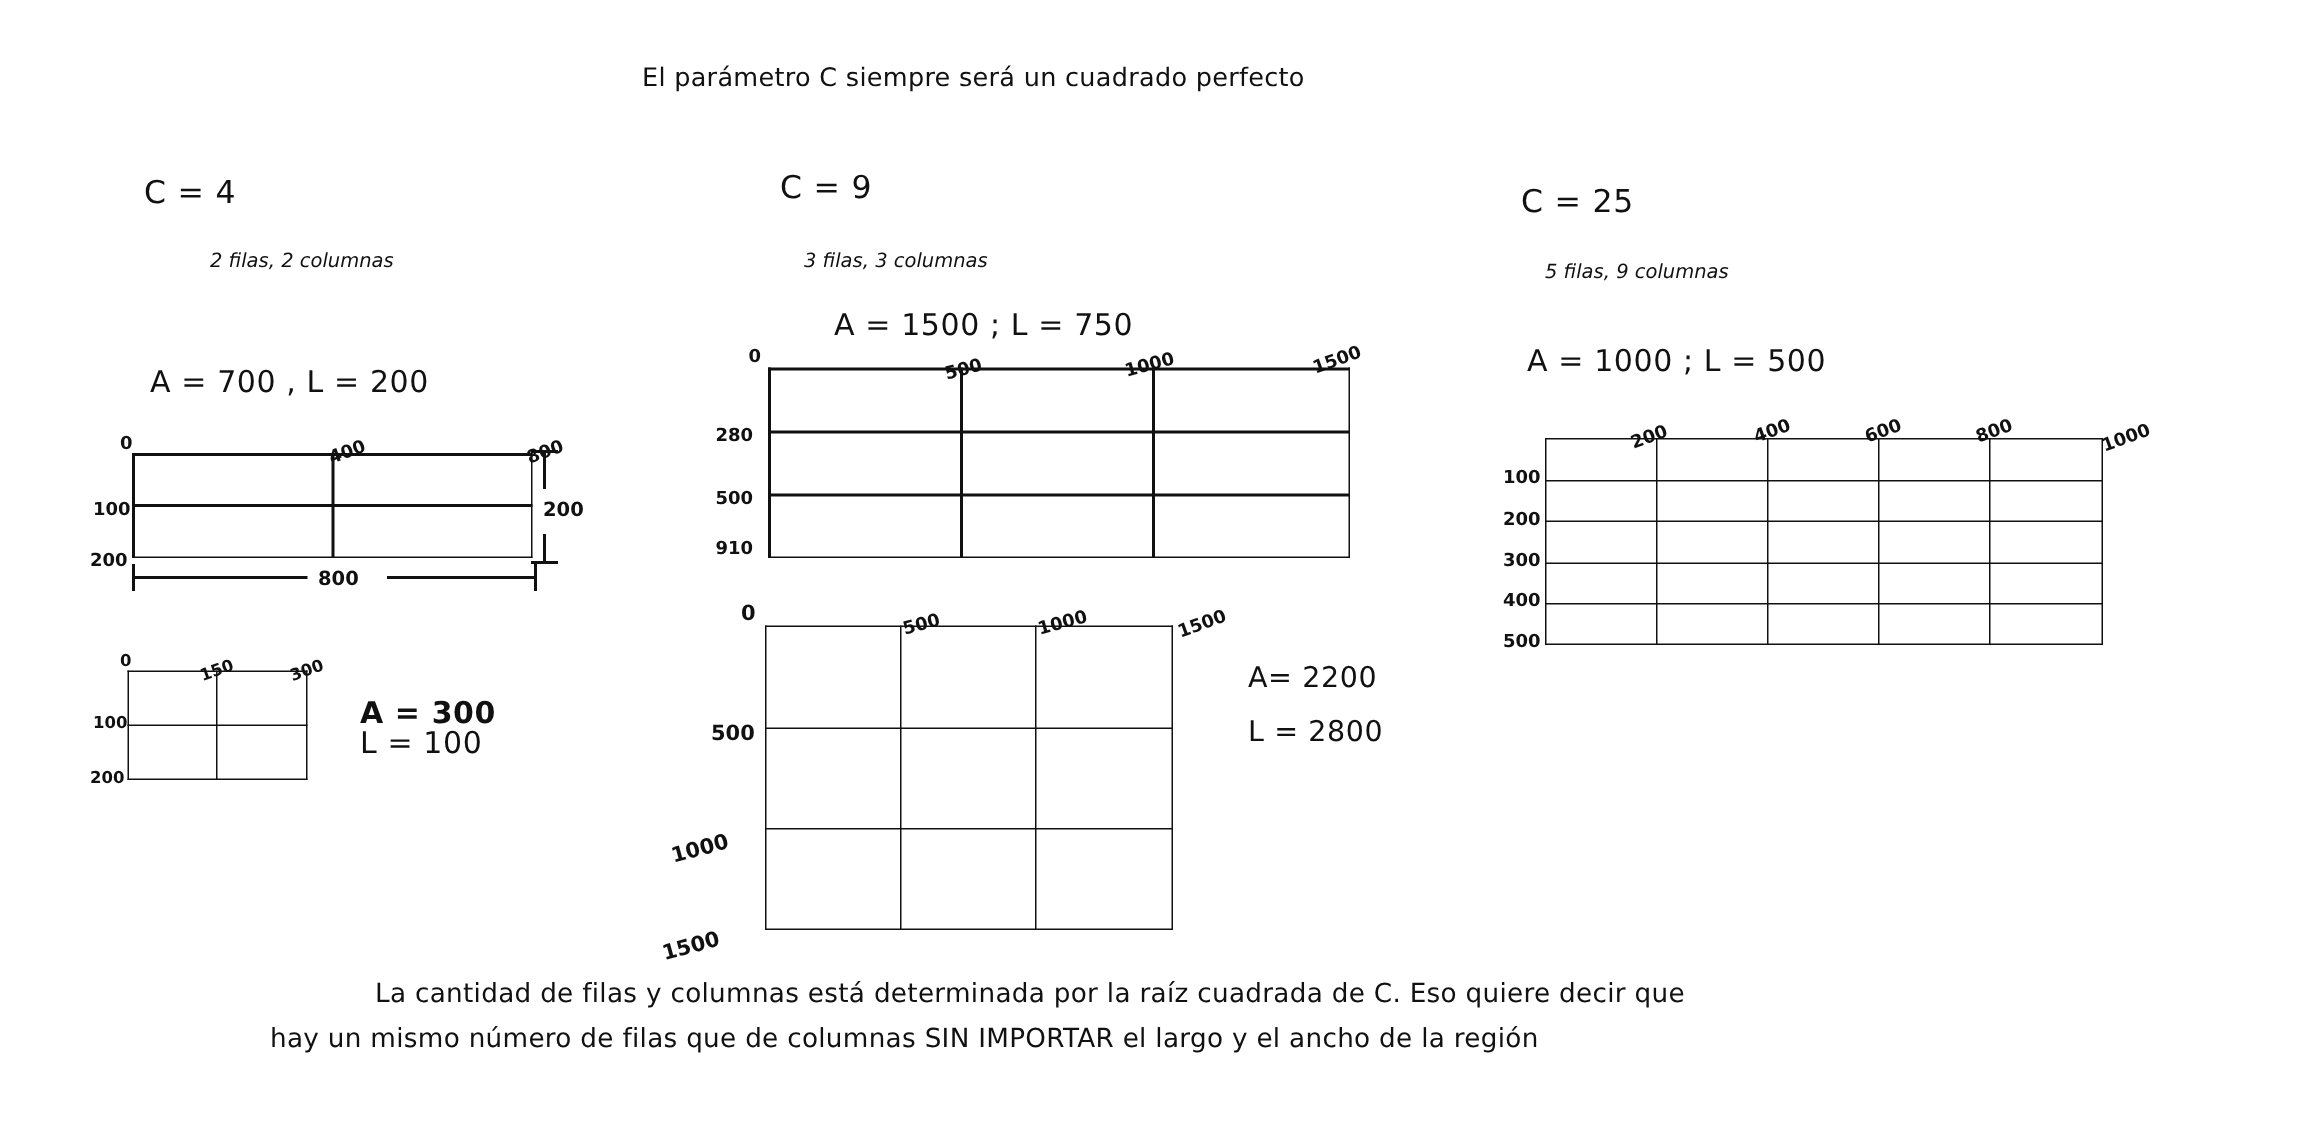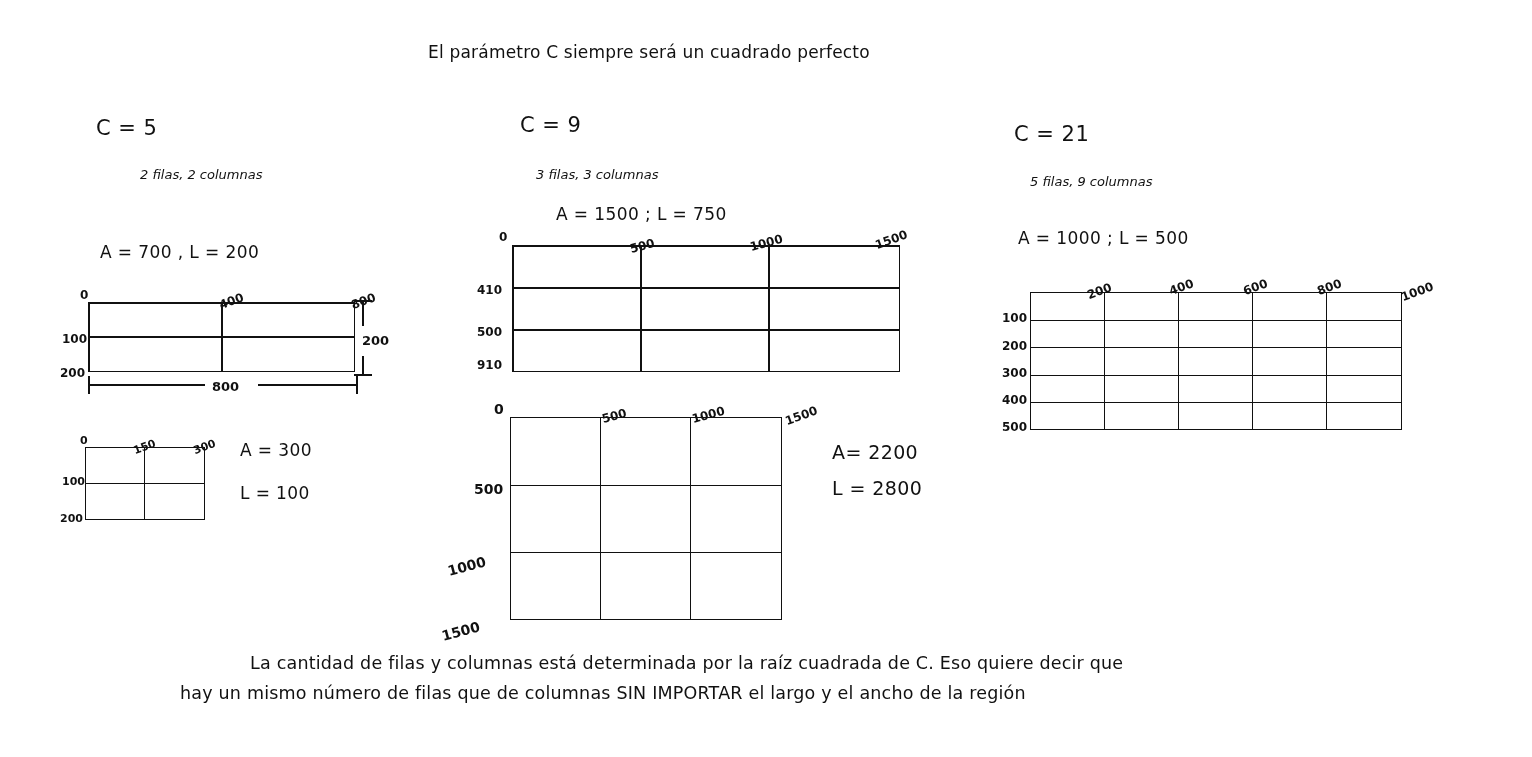--- a/index.html
+++ b/index.html
@@ -16,21 +16,21 @@
   .title{
     font-size:17px;letter-spacing:.2px;white-space:nowrap;
   }
   .chead{
     font-size:21px;letter-spacing:.5px;white-space:nowrap;
   }
   .sub{
     font-size:13px;white-space:nowrap;font-style:italic;
   }
   .eq{
-    font-size:17px;white-space:nowrap;letter-spacing:.4px;
+    font-size:20px;white-space:nowrap;letter-spacing:.4px;
   }
   .eqbig{
     font-size:19px;white-space:nowrap;letter-spacing:.4px;
   }
   .tick{
     font-size:12px;white-space:nowrap;font-weight:600;
   }
   .tick.small{font-size:11px;}
   .grid{
     position:absolute;
@@ -42,21 +42,21 @@
   }
   .rot-15{transform:rotate(-15deg);transform-origin:left bottom;}
   .rot-20{transform:rotate(-20deg);transform-origin:left bottom;}
   .brace{position:absolute;}
 </style>
 </head>
 <body>
 
 <div class="abs title hand" style="left:428px;top:42px;">El parámetro C siempre será un cuadrado perfecto</div>
 
-<div class="abs chead hand" style="left:96px;top:116px;">C = 5</div>
+<div class="abs chead hand" style="left:96px;top:116px;">C = 4</div>
 <div class="abs sub hand" style="left:140px;top:167px;">2 filas, 2 columnas</div>
 
 <div class="abs eq hand" style="left:100px;top:242px;">A = 700 ,  L = 200</div>
 
 <div class="grid" style="left:88px;top:302px;width:267px;height:70px;">
   <div class="gline" style="left:0;top:0;width:267px;height:1.5px;"></div>
   <div class="gline" style="left:0;top:34px;width:267px;height:1.5px;"></div>
   <div class="gline" style="left:0;top:68.5px;width:267px;height:1.5px;"></div>
   <div class="gline" style="left:0;top:0;width:1.5px;height:70px;"></div>
   <div class="gline" style="left:133px;top:0;width:1.5px;height:70px;"></div>
@@ -92,21 +92,21 @@
   <div class="gline" style="left:0;top:0;width:1.2px;height:73px;"></div>
   <div class="gline" style="left:59px;top:0;width:1.2px;height:73px;"></div>
   <div class="gline" style="left:118.8px;top:0;width:1.2px;height:73px;"></div>
 </div>
 <div class="abs tick small hand" style="left:80px;top:434px;">0</div>
 <div class="abs tick small hand rot-20" style="left:136px;top:444px;">150</div>
 <div class="abs tick small hand rot-20" style="left:196px;top:444px;">300</div>
 <div class="abs tick small hand" style="left:62px;top:475px;">100</div>
 <div class="abs tick small hand" style="left:60px;top:512px;">200</div>
 
-<div class="abs eq hand" style="left:240px;top:440px;">A = 300</div>
+<div class="abs eq hand" style="left:240px;top:463px;font-weight:bold;">A = 300</div>
 <div class="abs eq hand" style="left:240px;top:483px;">L = 100</div>
 
 <div class="abs chead hand" style="left:520px;top:113px;">C = 9</div>
 <div class="abs sub hand" style="left:536px;top:167px;">3 filas, 3 columnas</div>
 
 <div class="abs eq hand" style="left:556px;top:204px;">A = 1500 ;  L = 750</div>
 
 <div class="grid" style="left:512px;top:245px;width:388px;height:127px;">
   <div class="gline" style="left:0;top:0;width:388px;height:1.5px;"></div>
   <div class="gline" style="left:0;top:42px;width:388px;height:1.5px;"></div>
@@ -114,21 +114,21 @@
   <div class="gline" style="left:0;top:125.5px;width:388px;height:1.5px;"></div>
   <div class="gline" style="left:0;top:0;width:1.5px;height:127px;"></div>
   <div class="gline" style="left:128px;top:0;width:1.5px;height:127px;"></div>
   <div class="gline" style="left:256px;top:0;width:1.5px;height:127px;"></div>
   <div class="gline" style="left:386.5px;top:0;width:1.5px;height:127px;"></div>
 </div>
 <div class="abs tick hand" style="left:499px;top:230px;">0</div>
 <div class="abs tick hand rot-15" style="left:632px;top:242px;">500</div>
 <div class="abs tick hand rot-15" style="left:752px;top:240px;">1000</div>
 <div class="abs tick hand rot-20" style="left:878px;top:238px;">1500</div>
-<div class="abs tick hand" style="left:477px;top:283px;">410</div>
+<div class="abs tick hand" style="left:477px;top:283px;">280</div>
 <div class="abs tick hand" style="left:477px;top:325px;">500</div>
 <div class="abs tick hand" style="left:477px;top:358px;">910</div>
 
 <div class="grid" style="left:510px;top:417px;width:272px;height:203px;">
   <div class="gline" style="left:0;top:0;width:272px;height:1.2px;"></div>
   <div class="gline" style="left:0;top:68px;width:272px;height:1.2px;"></div>
   <div class="gline" style="left:0;top:135px;width:272px;height:1.2px;"></div>
   <div class="gline" style="left:0;top:201.8px;width:272px;height:1.2px;"></div>
   <div class="gline" style="left:0;top:0;width:1.2px;height:203px;"></div>
   <div class="gline" style="left:90px;top:0;width:1.2px;height:203px;"></div>
@@ -139,21 +139,21 @@
 <div class="abs tick hand rot-15" style="left:604px;top:412px;">500</div>
 <div class="abs tick hand rot-15" style="left:694px;top:412px;">1000</div>
 <div class="abs tick hand rot-20" style="left:788px;top:414px;">1500</div>
 <div class="abs tick hand" style="left:474px;top:481px;font-size:14px;">500</div>
 <div class="abs tick hand rot-15" style="left:450px;top:563px;font-size:14px;">1000</div>
 <div class="abs tick hand rot-15" style="left:444px;top:628px;font-size:14px;">1500</div>
 
 <div class="abs eqbig hand" style="left:832px;top:441px;">A= 2200</div>
 <div class="abs eqbig hand" style="left:832px;top:477px;">L = 2800</div>
 
-<div class="abs chead hand" style="left:1014px;top:122px;">C = 21</div>
+<div class="abs chead hand" style="left:1014px;top:122px;">C = 25</div>
 <div class="abs sub hand" style="left:1030px;top:174px;">5 filas, 9 columnas</div>
 
 <div class="abs eq hand" style="left:1018px;top:228px;">A = 1000  ;   L = 500</div>
 
 <div class="grid" style="left:1030px;top:292px;width:372px;height:138px;">
   <div class="gline" style="left:0;top:0;width:372px;height:1.2px;"></div>
   <div class="gline" style="left:0;top:27.5px;width:372px;height:1.2px;"></div>
   <div class="gline" style="left:0;top:55px;width:372px;height:1.2px;"></div>
   <div class="gline" style="left:0;top:82.5px;width:372px;height:1.2px;"></div>
   <div class="gline" style="left:0;top:110px;width:372px;height:1.2px;"></div>

